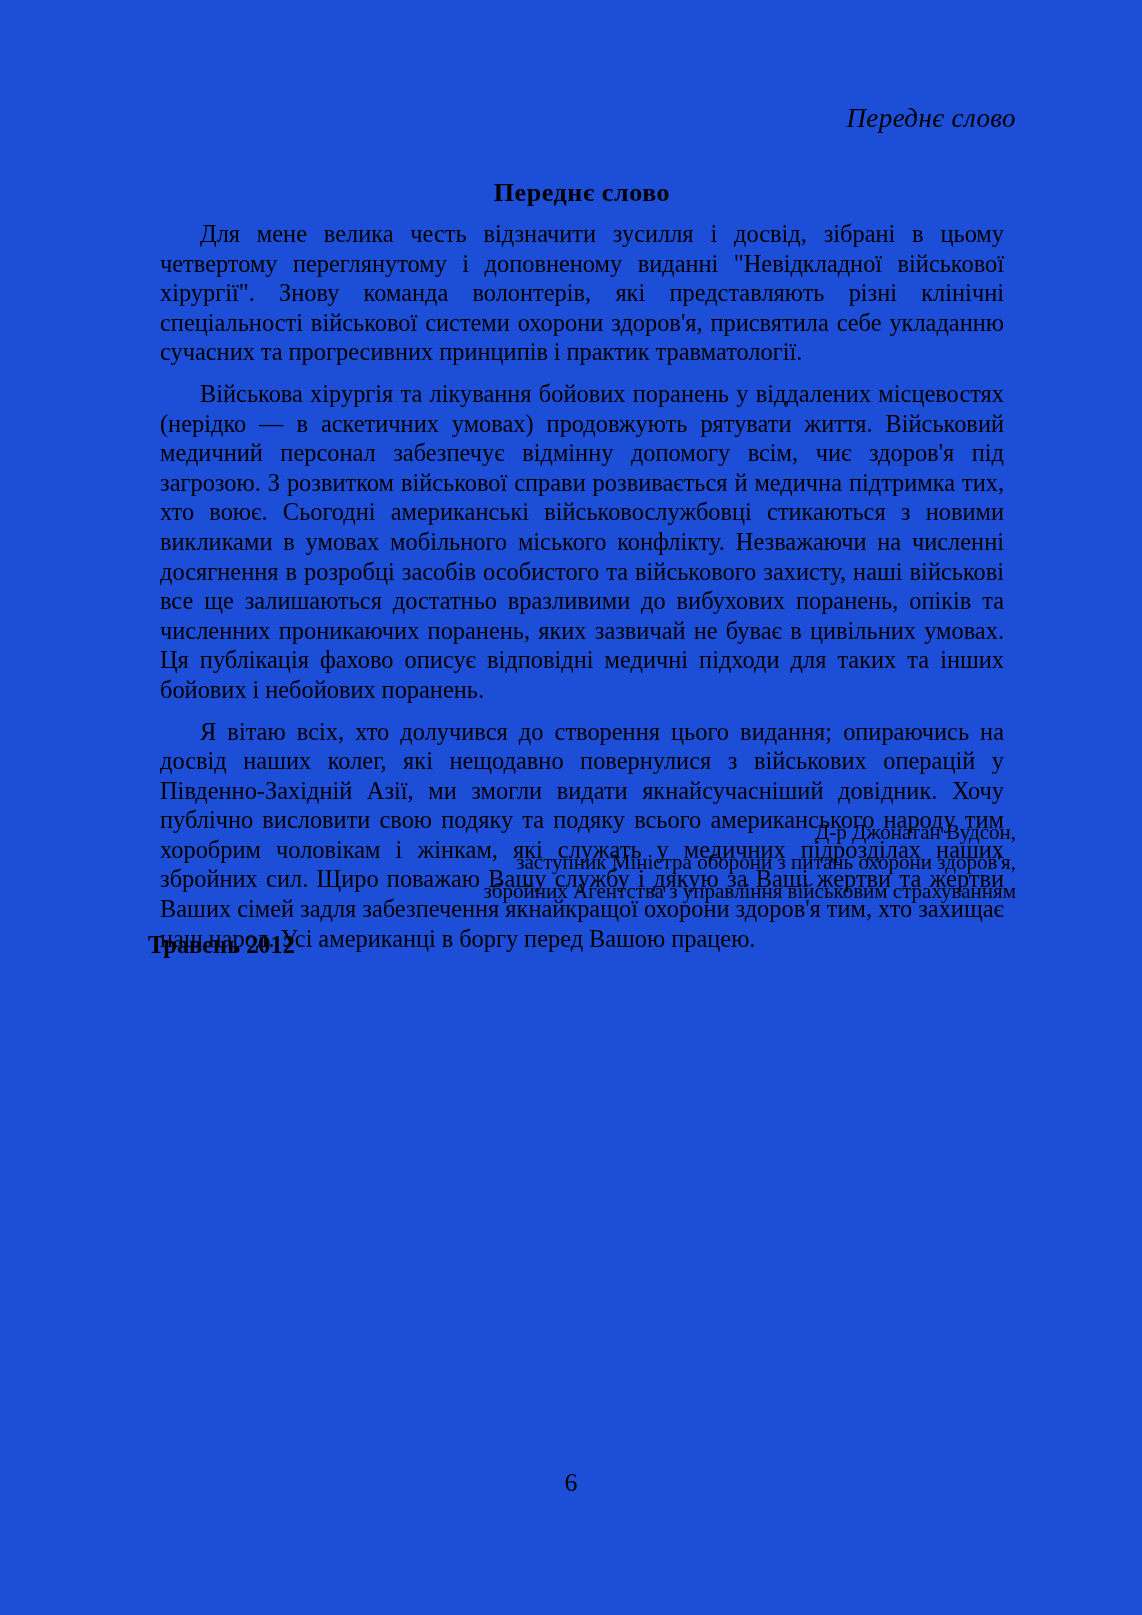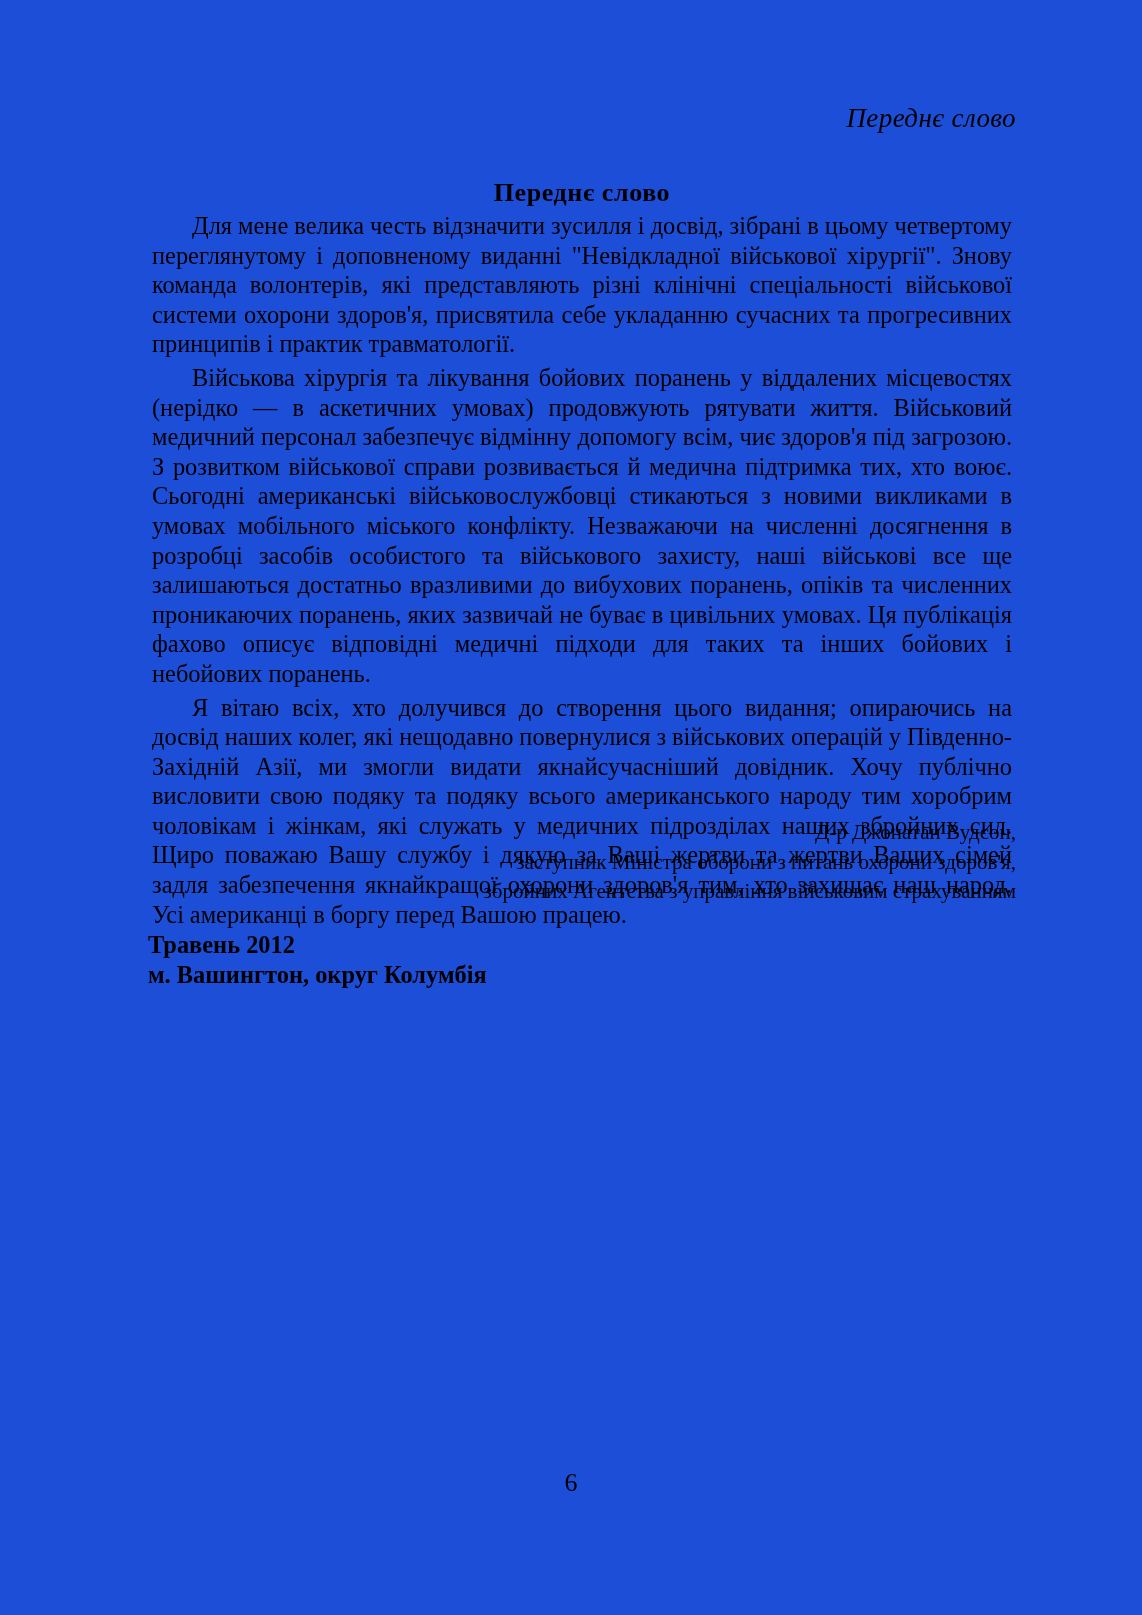--- a/index.html
+++ b/index.html
@@ -53,21 +53,21 @@
   }
 
   
   .body-block {
     position: absolute;
     left: 0;
     top: 207px;
     width: 868px;
   }
   p.para {
-    margin: 4px;
+    margin: 12px;
     text-align: justify;
     text-justify: inter-word;
     font-size: 24.4px;
     line-height: 29.6px;
     text-indent: 40px;
     hyphens: manual;
     word-spacing: -0.2px;
   }
 
   
@@ -121,19 +121,18 @@
     </div>
 
     <div class="signature">
       <span class="sig-line">Д-р Джонатан Вудсон,</span>
       <span class="sig-line">заступник Міністра оборони з питань охорони здоров'я,</span>
       <span class="sig-line">збройних Агентства з управління військовим страхуванням</span>
     </div>
 
     <div class="dateline">
       <span class="date-line">Травень 2012</span>
-      <span class="date-line">м. Вашингтон, округ Колумбія</span>
     </div>
 
   </div>
 
   <div class="folio">6</div>
 </div>
 
 </body></html>

